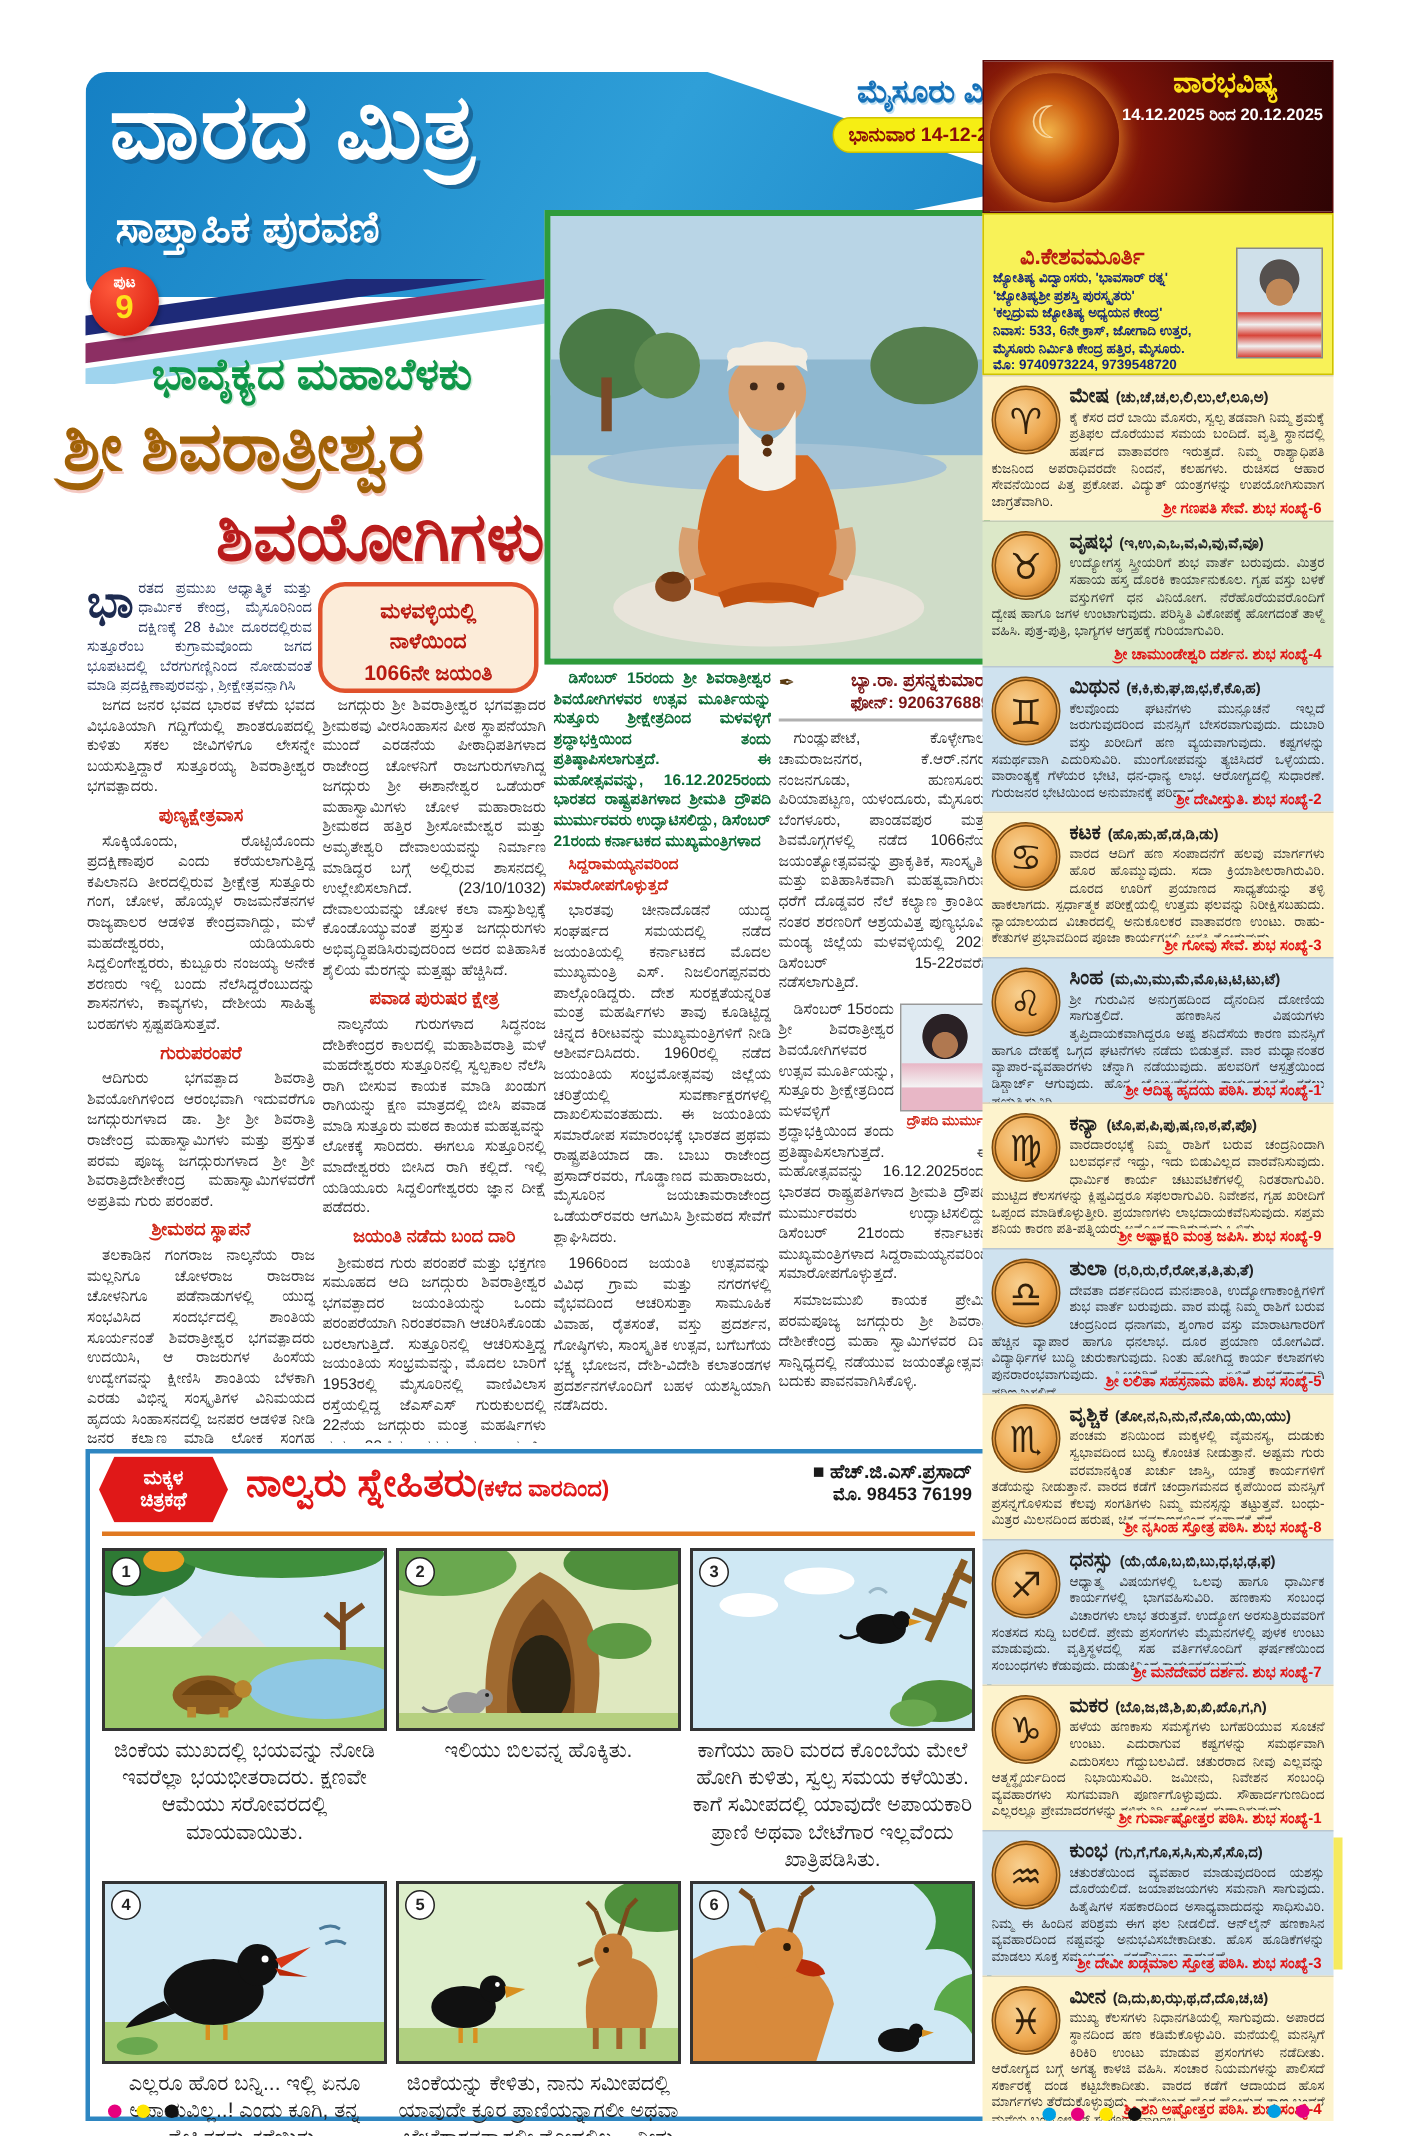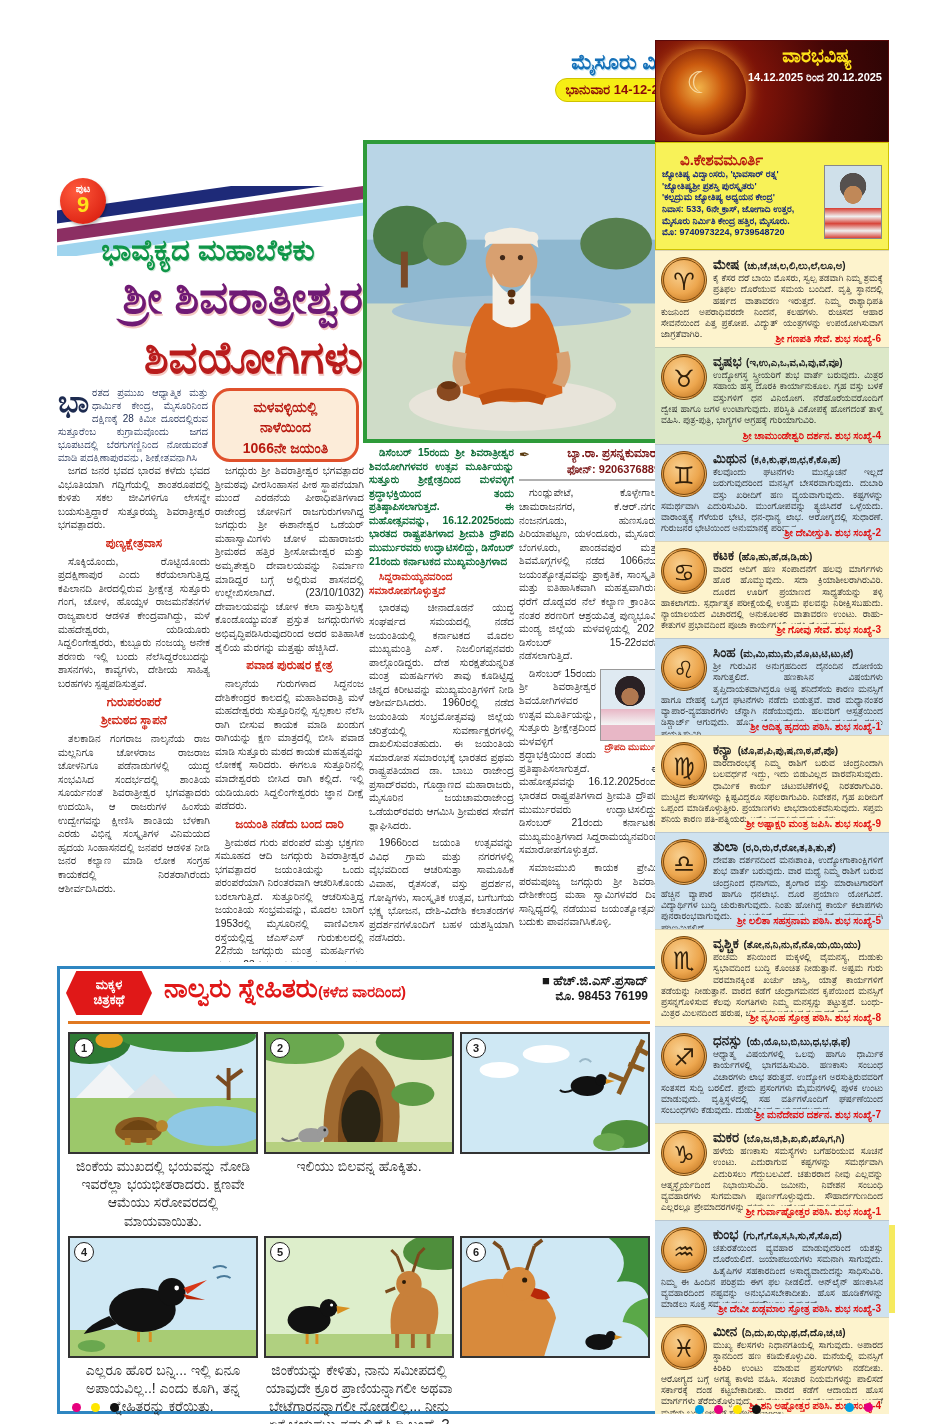--- a/index.html
+++ b/index.html
@@ -32,21 +32,21 @@
   .page-badge .pl{font-size:10px;color:#fff;font-weight:bold;margin-top:6px;line-height:1;}
   .page-badge .pn{font-size:22px;color:#ffe21a;font-weight:bold;line-height:1;}
 
   
   .saint{left:363px;top:140px;width:297px;height:303px;border:4px solid #2e9b3a;background:#bcd8e8;box-sizing:border-box;}
   .saint svg{display:block;width:100%;height:100%;}
 
   
   .kicker{left:58px;top:234px;width:300px;text-align:center;font-size:29px;font-weight:bold;color:#0f9648;
     text-shadow:1px 1px 0 #cfe9d8;}
-  .hl1{left:58px;top:272px;width:305px;text-align:right;font-size:45px;font-weight:bold;color:#701a75;
+  .hl1{left:42px;top:272px;width:305px;text-align:left;font-size:45px;font-weight:bold;color:#a16207;
     text-shadow:1px 2px 0 #f4c9c2;}
   .hl2{left:58px;top:332px;width:305px;text-align:right;font-size:45px;font-weight:bold;color:#b91c1c;
     text-shadow:1px 2px 0 #f4c9c2;}
 
   
   .jaybox{left:212px;top:388px;width:147px;height:74px;border:3px solid #e0512c;border-radius:18px;
     background:#fcecd9;box-sizing:border-box;text-align:center;padding-top:6px;}
   .jaybox div{font-size:14px;font-weight:bold;color:#b81a10;line-height:1.45;}
 
   
@@ -99,21 +99,21 @@
   .horo-head{position:relative;height:102px;background:
       radial-gradient(circle at 18% 55%,#c34a10 0%,#7a1208 34%,#420606 70%,#2e0404 100%);
       border:1px solid #5a0a0a;box-sizing:border-box;overflow:hidden;color:#ffe8a0;}
   .zwheel{position:absolute;left:4px;top:8px;width:86px;height:86px;border-radius:50%;
       background:radial-gradient(circle at 45% 45%,#f8c050 0%,#d06010 35%,#701005 75%);
       box-shadow:0 0 14px #f8a030;opacity:.9;}
   .zwheel:after{content:"☾";position:absolute;left:26px;top:16px;font-size:30px;color:#ffe9b0;}
   .horo-title{position:absolute;left:92px;top:4px;width:138px;text-align:center;font-size:19px;font-weight:bold;color:#ffe21a;}
   .horo-dates{position:absolute;left:86px;top:30px;width:146px;text-align:center;font-size:11px;font-weight:bold;color:#fff;}
   .horo-transit{position:absolute;left:60px;top:44px;width:172px;font-size:8.8px;line-height:1.25;color:#ffd84a;text-align:right;}
-  .astro{position:relative;height:108px;background:#f8f258;border:1px solid #cfc200;box-sizing:border-box;padding:8px 6px;}
+  .astro{position:relative;height:108px;background:#f8f258;border:1px solid #cfc200;box-sizing:border-box;padding:20px 6px;}
   .astro .an{font-size:15px;font-weight:bold;color:#b81a10;margin-left:18px;}
   .astro .al{font-size:9px;color:#13247a;font-weight:bold;line-height:1.3;}
   .astro .aph{width:56px;height:72px;position:absolute;right:6px;top:22px;border:1px solid #888;background:
      radial-gradient(circle at 50% 40%,#c08858 17%,transparent 18%),
      radial-gradient(circle at 50% 28%,#55504e 22%,transparent 23%),
      linear-gradient(180deg,#cfe0ea 58%,#d8453a 59%,#f0f0f0 70%,#d8453a 80%,#f0f0f0 90%,#d8453a 100%);}
   .signs{}
   .sign{position:relative;height:97px;box-sizing:border-box;padding:4px 6px 2px 6px;overflow:hidden;border-top:1px solid rgba(120,120,120,.25);}
   .coin{float:left;width:46px;height:46px;margin:2px 6px 2px 0;border-radius:50%;
      background:radial-gradient(circle at 40% 35%,#f8d090,#eda74f 55%,#b86a18);
@@ -126,20 +126,25 @@
   
   .dots{display:flex;gap:10px;}
   .dot{width:9px;height:9px;border-radius:50%;}
   .ystrip{left:889px;top:1225px;width:6px;height:88px;background:#f5e642;opacity:.85;}
 </style>
 </head>
 <body>
 
 <div class="page">
 
+  <div class="abs masthead">
+    <div class="mast-blue"></div>
+    <div class="mast-title">ವಾರದ ಮಿತ್ರ</div>
+    <div class="mast-sub">ಸಾಪ್ತಾಹಿಕ ಪುರವಣಿ</div>
+  </div>
   <div class="abs stripes">
     <div class="stripe s1"></div>
     <div class="stripe s2"></div>
     <div class="stripe s3"></div>
   </div>
   <div class="abs sister">
     <div class="sister-name">ಮೈಸೂರು ಮಿತ್ರ</div>
     <div class="date-pill">ಭಾನುವಾರ 14-12-2025</div>
   </div>
   <div class="abs page-badge">
@@ -187,20 +192,21 @@
 
   <div class="abs intro">
     <span class="dropcap">ಭಾ</span><span>ರತದ ಪ್ರಮುಖ ಆಧ್ಯಾತ್ಮಿಕ ಮತ್ತು ಧಾರ್ಮಿಕ ಕೇಂದ್ರ, ಮೈಸೂರಿನಿಂದ ದಕ್ಷಿಣಕ್ಕೆ 28 ಕಿಮೀ ದೂರದಲ್ಲಿರುವ ಸುತ್ತೂರೆಂಬ ಕುಗ್ರಾಮವೊಂದು ಜಗದ ಭೂಪಟದಲ್ಲಿ ಬೆರಗುಗಣ್ಣಿನಿಂದ ನೋಡುವಂತೆ ಮಾಡಿ ಪ್ರದಕ್ಷಿಣಾಪುರವನ್ನು, ಶ್ರೀಕ್ಷೇತ್ರವನ್ನಾಗಿಸಿ</span>
   </div>
 
   <div class="abs art-col col0" id="col0">
       <p>ಜಗದ ಜನರ ಭವದ ಭಾರವ ಕಳೆದು ಭವದ ವಿಭೂತಿಯಾಗಿ ಗದ್ದಿಗೆಯಲ್ಲಿ ಶಾಂತರೂಪದಲ್ಲಿ ಕುಳಿತು ಸಕಲ ಜೀವಿಗಳಿಗೂ ಲೇಸನ್ನೇ ಬಯಸುತ್ತಿದ್ದಾರೆ ಸುತ್ತೂರಯ್ಯ ಶಿವರಾತ್ರೀಶ್ವರ ಭಗವತ್ಪಾದರು.</p>
       <h4>ಪುಣ್ಯಕ್ಷೇತ್ರವಾಸ</h4>
       <p>ಸೊಕ್ಕಿಯೊಂದು, ರೊಟ್ಟಿಯೊಂದು ಪ್ರದಕ್ಷಿಣಾಪುರ ಎಂದು ಕರೆಯಲಾಗುತ್ತಿದ್ದ ಕಪಿಲಾನದಿ ತೀರದಲ್ಲಿರುವ ಶ್ರೀಕ್ಷೇತ್ರ ಸುತ್ತೂರು ಗಂಗ, ಚೋಳ, ಹೊಯ್ಸಳ ರಾಜಮನೆತನಗಳ ರಾಜ್ಯಪಾಲರ ಆಡಳಿತ ಕೇಂದ್ರವಾಗಿದ್ದು, ಮಳೆ ಮಹದೇಶ್ವರರು, ಯಡಿಯೂರು ಸಿದ್ದಲಿಂಗೇಶ್ವರರು, ಕುಬ್ಬೂರು ನಂಜಯ್ಯ ಅನೇಕ ಶರಣರು ಇಲ್ಲಿ ಬಂದು ನೆಲೆಸಿದ್ದರೆಂಬುದನ್ನು ಶಾಸನಗಳು, ಕಾವ್ಯಗಳು, ದೇಶೀಯ ಸಾಹಿತ್ಯ ಬರಹಗಳು ಸ್ಪಷ್ಟಪಡಿಸುತ್ತವೆ.</p>
       <h4>ಗುರುಪರಂಪರೆ</h4>
+      <p>ಆದಿಗುರು ಭಗವತ್ಪಾದ ಶಿವರಾತ್ರಿ ಶಿವಯೋಗಿಗಳಿಂದ ಆರಂಭವಾಗಿ ಇದುವರೆಗೂ ಜಗದ್ಗುರುಗಳಾದ ಡಾ. ಶ್ರೀ ಶ್ರೀ ಶಿವರಾತ್ರಿ ರಾಜೇಂದ್ರ ಮಹಾಸ್ವಾಮಿಗಳು ಮತ್ತು ಪ್ರಸ್ತುತ ಪರಮ ಪೂಜ್ಯ ಜಗದ್ಗುರುಗಳಾದ ಶ್ರೀ ಶ್ರೀ ಶಿವರಾತ್ರಿದೇಶೀಕೇಂದ್ರ ಮಹಾಸ್ವಾಮಿಗಳವರೆಗೆ ಅಪ್ರತಿಮ ಗುರು ಪರಂಪರೆ.</p>
       <h4>ಶ್ರೀಮಠದ ಸ್ಥಾಪನೆ</h4>
       <p>ತಲಕಾಡಿನ ಗಂಗರಾಜ ನಾಲ್ಕನೆಯ ರಾಜ ಮಲ್ಲನಿಗೂ ಚೋಳರಾಜ ರಾಜರಾಜ ಚೋಳನಿಗೂ ಪಡೆನಾಡುಗಳಲ್ಲಿ ಯುದ್ಧ ಸಂಭವಿಸಿದ ಸಂದರ್ಭದಲ್ಲಿ ಶಾಂತಿಯ ಸೂರ್ಯನಂತೆ ಶಿವರಾತ್ರೀಶ್ವರ ಭಗವತ್ಪಾದರು ಉದಯಿಸಿ, ಆ ರಾಜರುಗಳ ಹಿಂಸೆಯ ಉದ್ವೇಗವನ್ನು ಕ್ಷೀಣಿಸಿ ಶಾಂತಿಯ ಬೆಳಕಾಗಿ ಎರಡು ವಿಭಿನ್ನ ಸಂಸ್ಕೃತಿಗಳ ವಿನಿಮಯದ ಹೃದಯ ಸಿಂಹಾಸನದಲ್ಲಿ ಜನಪರ ಆಡಳಿತ ನೀಡಿ ಜನರ ಕಲ್ಯಾಣ ಮಾಡಿ ಲೋಕ ಸಂಗ್ರಹ ಕಾಯಕದಲ್ಲಿ ನಿರತರಾಗಿರೆಂದು ಆಶೀರ್ವದಿಸಿದರು.</p>
     </div>
   <div class="abs art-col col1" id="col1">
       <p>ಜಗದ್ಗುರು ಶ್ರೀ ಶಿವರಾತ್ರೀಶ್ವರ ಭಗವತ್ಪಾದರ ಶ್ರೀಮಠವು ವೀರಸಿಂಹಾಸನ ಪೀಠ ಸ್ಥಾಪನೆಯಾಗಿ ಮುಂದೆ ಎರಡನೆಯ ಪೀಠಾಧಿಪತಿಗಳಾದ ರಾಜೇಂದ್ರ ಚೋಳನಿಗೆ ರಾಜಗುರುಗಳಾಗಿದ್ದ ಜಗದ್ಗುರು ಶ್ರೀ ಈಶಾನೇಶ್ವರ ಒಡೆಯರ್ ಮಹಾಸ್ವಾಮಿಗಳು ಚೋಳ ಮಹಾರಾಜರು ಶ್ರೀಮಠದ ಹತ್ತಿರ ಶ್ರೀಸೋಮೇಶ್ವರ ಮತ್ತು ಅಮೃತೇಶ್ವರಿ ದೇವಾಲಯವನ್ನು ನಿರ್ಮಾಣ ಮಾಡಿದ್ದರ ಬಗ್ಗೆ ಅಲ್ಲಿರುವ ಶಾಸನದಲ್ಲಿ ಉಲ್ಲೇಖಿಸಲಾಗಿದೆ. (23/10/1032) ದೇವಾಲಯವನ್ನು ಚೋಳ ಕಲಾ ವಾಸ್ತುಶಿಲ್ಪಕ್ಕೆ ಕೊಂಡೊಯ್ಯುವಂತೆ ಪ್ರಸ್ತುತ ಜಗದ್ಗುರುಗಳು ಅಭಿವೃದ್ಧಿಪಡಿಸಿರುವುದರಿಂದ ಅದರ ಐತಿಹಾಸಿಕ ಶೈಲಿಯ ಮೆರಗನ್ನು ಮತ್ತಷ್ಟು ಹೆಚ್ಚಿಸಿದೆ.</p>
       <h4>ಪವಾಡ ಪುರುಷರ ಕ್ಷೇತ್ರ</h4>
       <p>ನಾಲ್ಕನೆಯ ಗುರುಗಳಾದ ಸಿದ್ಧನಂಜ ದೇಶಿಕೇಂದ್ರರ ಕಾಲದಲ್ಲಿ ಮಹಾಶಿವರಾತ್ರಿ ಮಳೆ ಮಹದೇಶ್ವರರು ಸುತ್ತೂರಿನಲ್ಲಿ ಸ್ವಲ್ಪಕಾಲ ನೆಲೆಸಿ ರಾಗಿ ಬೀಸುವ ಕಾಯಕ ಮಾಡಿ ಖಂಡುಗ ರಾಗಿಯನ್ನು ಕ್ಷಣ ಮಾತ್ರದಲ್ಲಿ ಬೀಸಿ ಪವಾಡ ಮಾಡಿ ಸುತ್ತೂರು ಮಠದ ಕಾಯಕ ಮಹತ್ವವನ್ನು ಲೋಕಕ್ಕೆ ಸಾರಿದರು. ಈಗಲೂ ಸುತ್ತೂರಿನಲ್ಲಿ ಮಾದೇಶ್ವರರು ಬೀಸಿದ ರಾಗಿ ಕಲ್ಲಿದೆ. ಇಲ್ಲಿ ಯಡಿಯೂರು ಸಿದ್ದಲಿಂಗೇಶ್ವರರು ಜ್ಞಾನ ದೀಕ್ಷೆ ಪಡೆದರು.</p>
       <h4>ಜಯಂತಿ ನಡೆದು ಬಂದ ದಾರಿ</h4>
       <p>ಶ್ರೀಮಠದ ಗುರು ಪರಂಪರೆ ಮತ್ತು ಭಕ್ತಗಣ ಸಮೂಹದ ಆದಿ ಜಗದ್ಗುರು ಶಿವರಾತ್ರೀಶ್ವರ ಭಗವತ್ಪಾದರ ಜಯಂತಿಯನ್ನು ಒಂದು ಪರಂಪರೆಯಾಗಿ ನಿರಂತರವಾಗಿ ಆಚರಿಸಿಕೊಂಡು ಬರಲಾಗುತ್ತಿದೆ. ಸುತ್ತೂರಿನಲ್ಲಿ ಆಚರಿಸುತ್ತಿದ್ದ ಜಯಂತಿಯ ಸಂಭ್ರಮವನ್ನು, ಮೊದಲ ಬಾರಿಗೆ 1953ರಲ್ಲಿ ಮೈಸೂರಿನಲ್ಲಿ ವಾಣಿವಿಲಾಸ ರಸ್ತೆಯಲ್ಲಿದ್ದ ಜೆಎಸ್‌ಎಸ್ ಗುರುಕುಲದಲ್ಲಿ 22ನೆಯ ಜಗದ್ಗುರು ಮಂತ್ರ ಮಹರ್ಷಿಗಳು ಮತ್ತು 23ನೆಯ ಪರಮ ಪೂಜ್ಯರಾದ ಶ್ರೀ ರಾಜೇಂದ್ರ ಮಹಾಸ್ವಾಮಿಗಳವರ ಮಹೋನ್ನತ ದಿವ್ಯ ಸಾನ್ನಿಧ್ಯದಲ್ಲಿ ಮೈಸೂರು ಸಂಸ್ಥಾನದ ಶಿಕ್ಷಣಾಧಿಕಾರಿಗಳಿದ್ದ ಜಿ.ಬಿ. ಮಳ್ಳಾರಾಧ್ಯರ ಅಧ್ಯಕ್ಷತೆಯಲ್ಲಿ ಆಚರಿಸಲಾಯಿತು. ಹಾಗಾಗಿ ಪ್ರತಿ ವರ್ಷ ಆದಿಗುರುವಿನ ಜಯಂತಿಯನ್ನು ಮಾಸ ಶಿವರಾತ್ರಿಯಂದೇ ಆಚರಿಸಲಾಗುತ್ತಿದೆ.</p>
     </div>
@@ -294,20 +300,21 @@
             <path d="M185 6 L160 60 M170 30 L186 36 M165 46 L150 40 M178 14 L190 20" stroke="#8a5a20" stroke-width="5" fill="none"></path>
             <ellipse cx="128" cy="52" rx="17" ry="10" fill="#111"></ellipse>
             <circle cx="142" cy="46" r="6" fill="#111"></circle>
             <path d="M147 45 L156 47 L147 50 Z" fill="#d89020"></path>
             <path d="M113 56 Q104 60 100 56" stroke="#111" stroke-width="2" fill="none"></path>
             <ellipse cx="168" cy="100" rx="26" ry="14" fill="#4f8f3c"></ellipse>
             <ellipse cx="150" cy="108" rx="16" ry="9" fill="#6aa84f"></ellipse>
             <path d="M120 28 Q126 22 132 28" stroke="#9ab8c8" stroke-width="2" fill="none"></path>
           </svg>
         </div>
+        <div class="pcap">ಕಾಗೆಯು ಹಾರಿ ಮರದ ಕೊಂಬೆಯ ಮೇಲೆ ಹೋಗಿ ಕುಳಿತು, ಸ್ವಲ್ಪ ಸಮಯ ಕಳೆಯಿತು. ಕಾಗೆ ಸಮೀಪದಲ್ಲಿ ಯಾವುದೇ ಅಪಾಯಕಾರಿ ಪ್ರಾಣಿ ಅಥವಾ ಬೇಟೆಗಾರ ಇಲ್ಲವೆಂದು ಖಾತ್ರಿಪಡಿಸಿತು.</div>
       </div>
 
       <div class="panel">
         <div class="art">
           <div class="pnum">4</div>
           <svg viewBox="0 0 190 118" preserveAspectRatio="none">
             <rect width="190" height="118" fill="#cfe8f4"></rect>
             <rect x="0" y="92" width="190" height="26" fill="#a8cc74"></rect>
             <ellipse cx="74" cy="72" rx="34" ry="22" fill="#111"></ellipse>
             <path d="M40 78 Q20 86 14 96 Q34 92 48 86 Z" fill="#111"></path>

